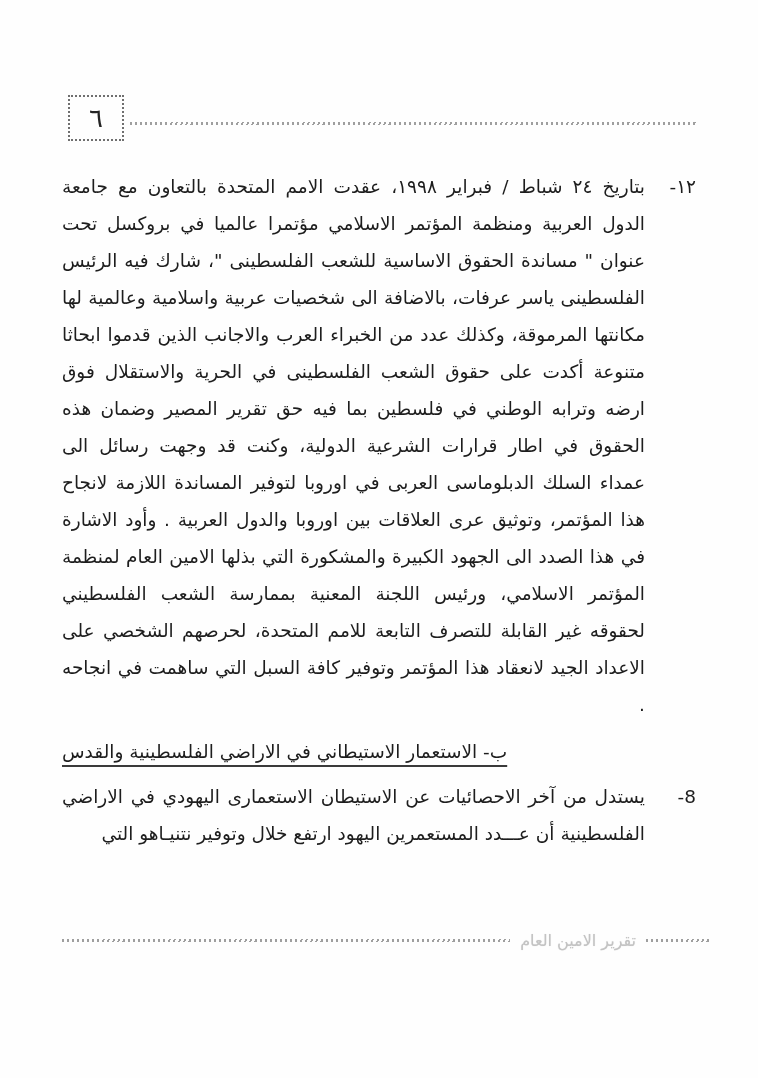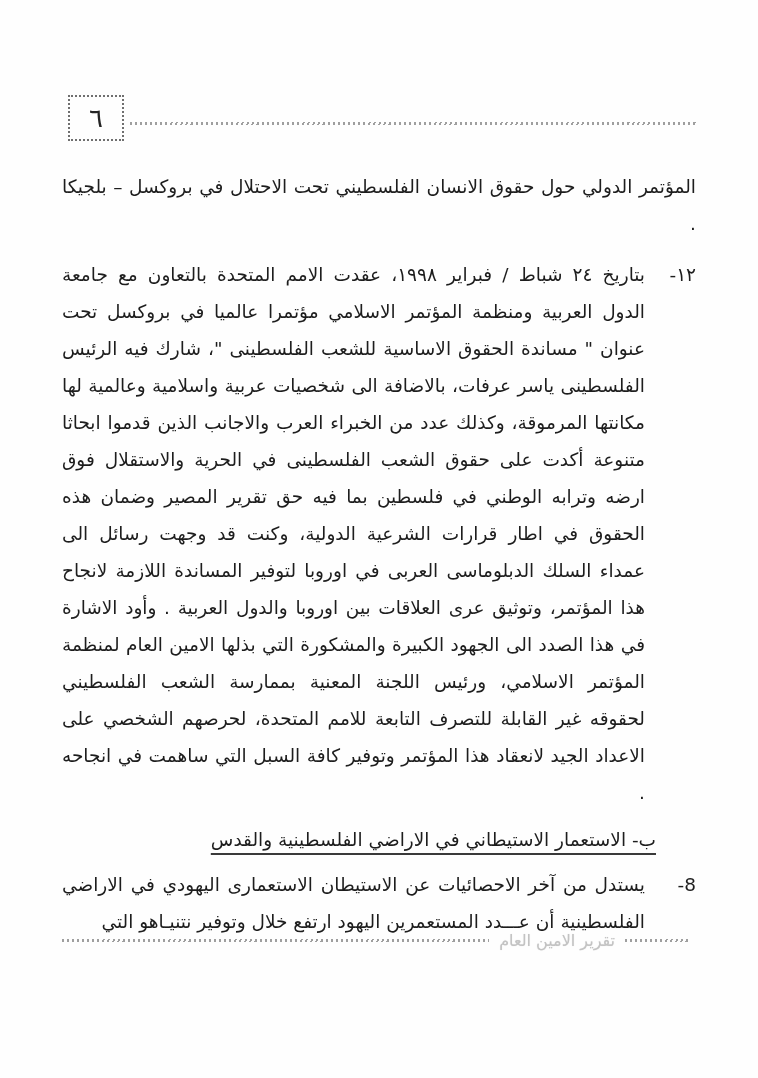--- a/index.html
+++ b/index.html
@@ -56,30 +56,30 @@
   .item-marker {
     flex: 0 0 42px;
     white-space: nowrap;
   }
   .item-text {
     flex: 1;
     text-align: justify;
   }
   .section-heading {
     margin: 10px 40px 8px 0;
-    text-align: right;
+    text-align: left;
     text-decoration: underline;
     text-decoration-thickness: 2px;
     text-underline-offset: 7px;
     text-decoration-color: #3a3a3a;
   }
   
   .footer {
     position: absolute;
-    left: 62px; right: 69px; top: 931px;
+    left: 62px; right: 48px; top: 931px;
     display: flex;
     align-items: center;
     gap: 10px;
     direction: ltr;
   }
   .footer-rule-long { flex: 1; }
   .footer-rule-short { width: 64px; }
   .footer-stamp {
     direction: rtl;
     font-size: 16px;
@@ -94,21 +94,20 @@
 
 <div class="page">
 
   <div class="page-number-box">
     <span>٦</span>
   </div>
   <div class="dotted-rule top-rule"></div>
 
   <div class="content">
 
-    <p class="intro-paragraph">المؤتمر الدولي حول حقوق الانسان الفلسطيني تحت الاحتلال  في بروكسل – بلجيكا .</p>
 
     <div class="list-item">
       <span class="item-marker">١٢-</span>
       <span class="item-text">بتاريخ ٢٤ شباط / فبراير ١٩٩٨، عقدت  الامم المتحدة بالتعاون مع جامعة الدول العربية ومنظمة المؤتمر الاسلامي مؤتمرا عالميا في بروكسل تحت عنوان " مساندة الحقوق الاساسية للشعب الفلسطينى "، شارك فيه الرئيس الفلسطينى ياسر عرفات، بالاضافة الى شخصيات عربية واسلامية وعالمية لها مكانتها المرموقة، وكذلك عدد من الخبراء العرب والاجانب الذين قدموا ابحاثا متنوعة أكدت على حقوق الشعب الفلسطينى في الحرية والاستقلال فوق ارضه وترابه الوطني في فلسطين بما فيه حق تقرير المصير وضمان هذه الحقوق في اطار قرارات الشرعية  الدولية، وكنت قد وجهت رسائل الى عمداء السلك الدبلوماسى العربى في اوروبا لتوفير  المساندة اللازمة لانجاح هذا المؤتمر، وتوثيق عرى العلاقات بين اوروبا والدول العربية . وأود الاشارة في هذا الصدد الى الجهود الكبيرة والمشكورة التي بذلها الامين العام لمنظمة المؤتمر الاسلامي، ورئيس اللجنة المعنية بممارسة الشعب الفلسطيني لحقوقه غير القابلة للتصرف التابعة للامم المتحدة، لحرصهم الشخصي على الاعداد الجيد لانعقاد هذا المؤتمر وتوفير كافة السبل التي ساهمت في انجاحه .</span>
     </div>
 
     <div class="section-heading">ب- الاستعمار الاستيطاني في الاراضي الفلسطينية والقدس</div>
 
     <div class="list-item">
       <span class="item-marker">8-</span>

